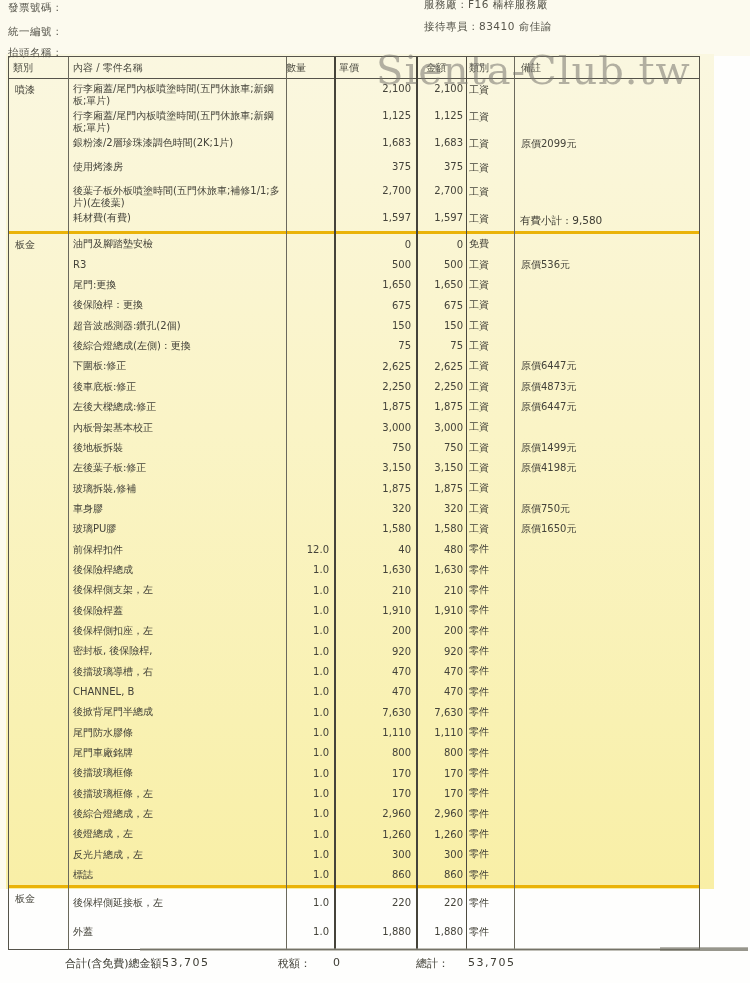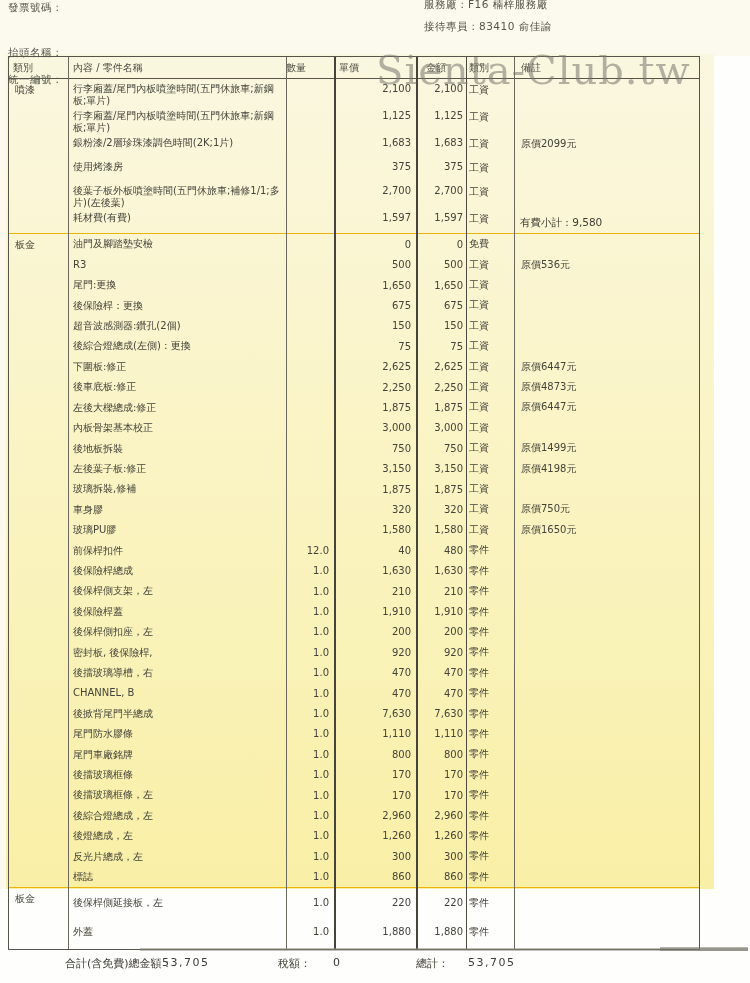--- a/index.html
+++ b/index.html
@@ -7,21 +7,21 @@
   body { font-family:"DejaVu Sans","Liberation Sans",sans-serif; }
   .canvas{ position:relative; width:750px; height:983px; background:#ffffff; overflow:hidden; }
   .paper{ position:absolute; left:0; top:0; width:750px; height:983px; background:#fcfaee; }
   .yellow-zone{ position:absolute; left:6px; top:54px; width:708px; height:835px;
     background:linear-gradient(180deg,#faf7e0 0%, #faf4c6 45%, #f9f1b2 80%, #f9efa6 100%); }
   .white-bottom{ position:absolute; left:0; top:889px; width:750px; height:94px; background:#fefefd; }
   .white-right{ position:absolute; left:714px; top:56px; width:36px; height:927px; background:#fefefd; }
 
   .tophdr span{ position:absolute; font-size:10.5px; color:#55544a; white-space:nowrap; letter-spacing:.5px; }
   .lbl-invoice{ left:8px; top:1px; }
-  .lbl-taxid{ left:8px; top:25px;margin-top:48px; }
+  .lbl-taxid{ left:8px; top:25px; }
   .lbl-title{ left:8px; top:46px;font-family:Liberation Mono, monospace; }
   .grp-service{ left:424px; top:-2px; }
   .grp-advisor{ left:424px; top:20px; }
   .grp-service i, .grp-advisor i { font-style:normal; }
 
   .watermark{ position:absolute; left:376px; top:47px; font-family:"DejaVu Serif","Liberation Serif",serif;
     font-size:40px; font-weight:400; color:rgba(118,116,110,0.55); letter-spacing:1px; white-space:nowrap; z-index:5; }
 
   .invtable{ position:absolute; left:8px; top:56px; width:692px; height:894px;
     border:1px solid #55534a; color:#44433a; font-size:10px; z-index:2; }
@@ -35,21 +35,21 @@
   .row{ display:grid; grid-template-columns:59px 218px 48px 82px 50px 48px 1fr; align-items:center; }
   .c{ overflow:hidden; white-space:normal; }
   .c1{ padding:0 4px 0 5px; line-height:11.5px; }
   .c2,.c3,.c4{ text-align:right; }
   .c2{ padding-right:5px; } .c3{ padding-right:5px; } .c4{ padding-right:3px; }
   .c5{ padding-left:3px; } .c6{ padding-left:7px; }
 
   .thead{ height:22px; border-bottom:1px solid #55534a; align-items:center; color:#4a4a40; }
   .thead .c{ white-space:nowrap; }
 
-  .sec{ position:relative; overflow:hidden; border-bottom:1px solid #eab308; }
+  .sec{ position:relative; overflow:hidden; border-bottom:3px solid #eab308; }
   .sec-0{ height:155px; }
   .sec-0 .row{ min-height:24px; align-items:start; padding-top:4px; }
   .sec-1{ height:654px; display:flex; flex-direction:column; }
   .sec-1 .row{ flex:1 1 0; }
   .sec-2{ height:58px; display:flex; flex-direction:column; border-bottom:none; }
   .sec-2 .row{ flex:1 1 0; }
   .cat{ position:absolute; left:6px; top:4px; width:52px; color:#44433a; }
 
   .subtotal-float{ position:absolute; left:511px; bottom:3px; font-size:10.5px; color:#3d3c33; white-space:nowrap; }
   .subtotal-cell{ font-size:10.5px; color:#3d3c33; white-space:nowrap; }

